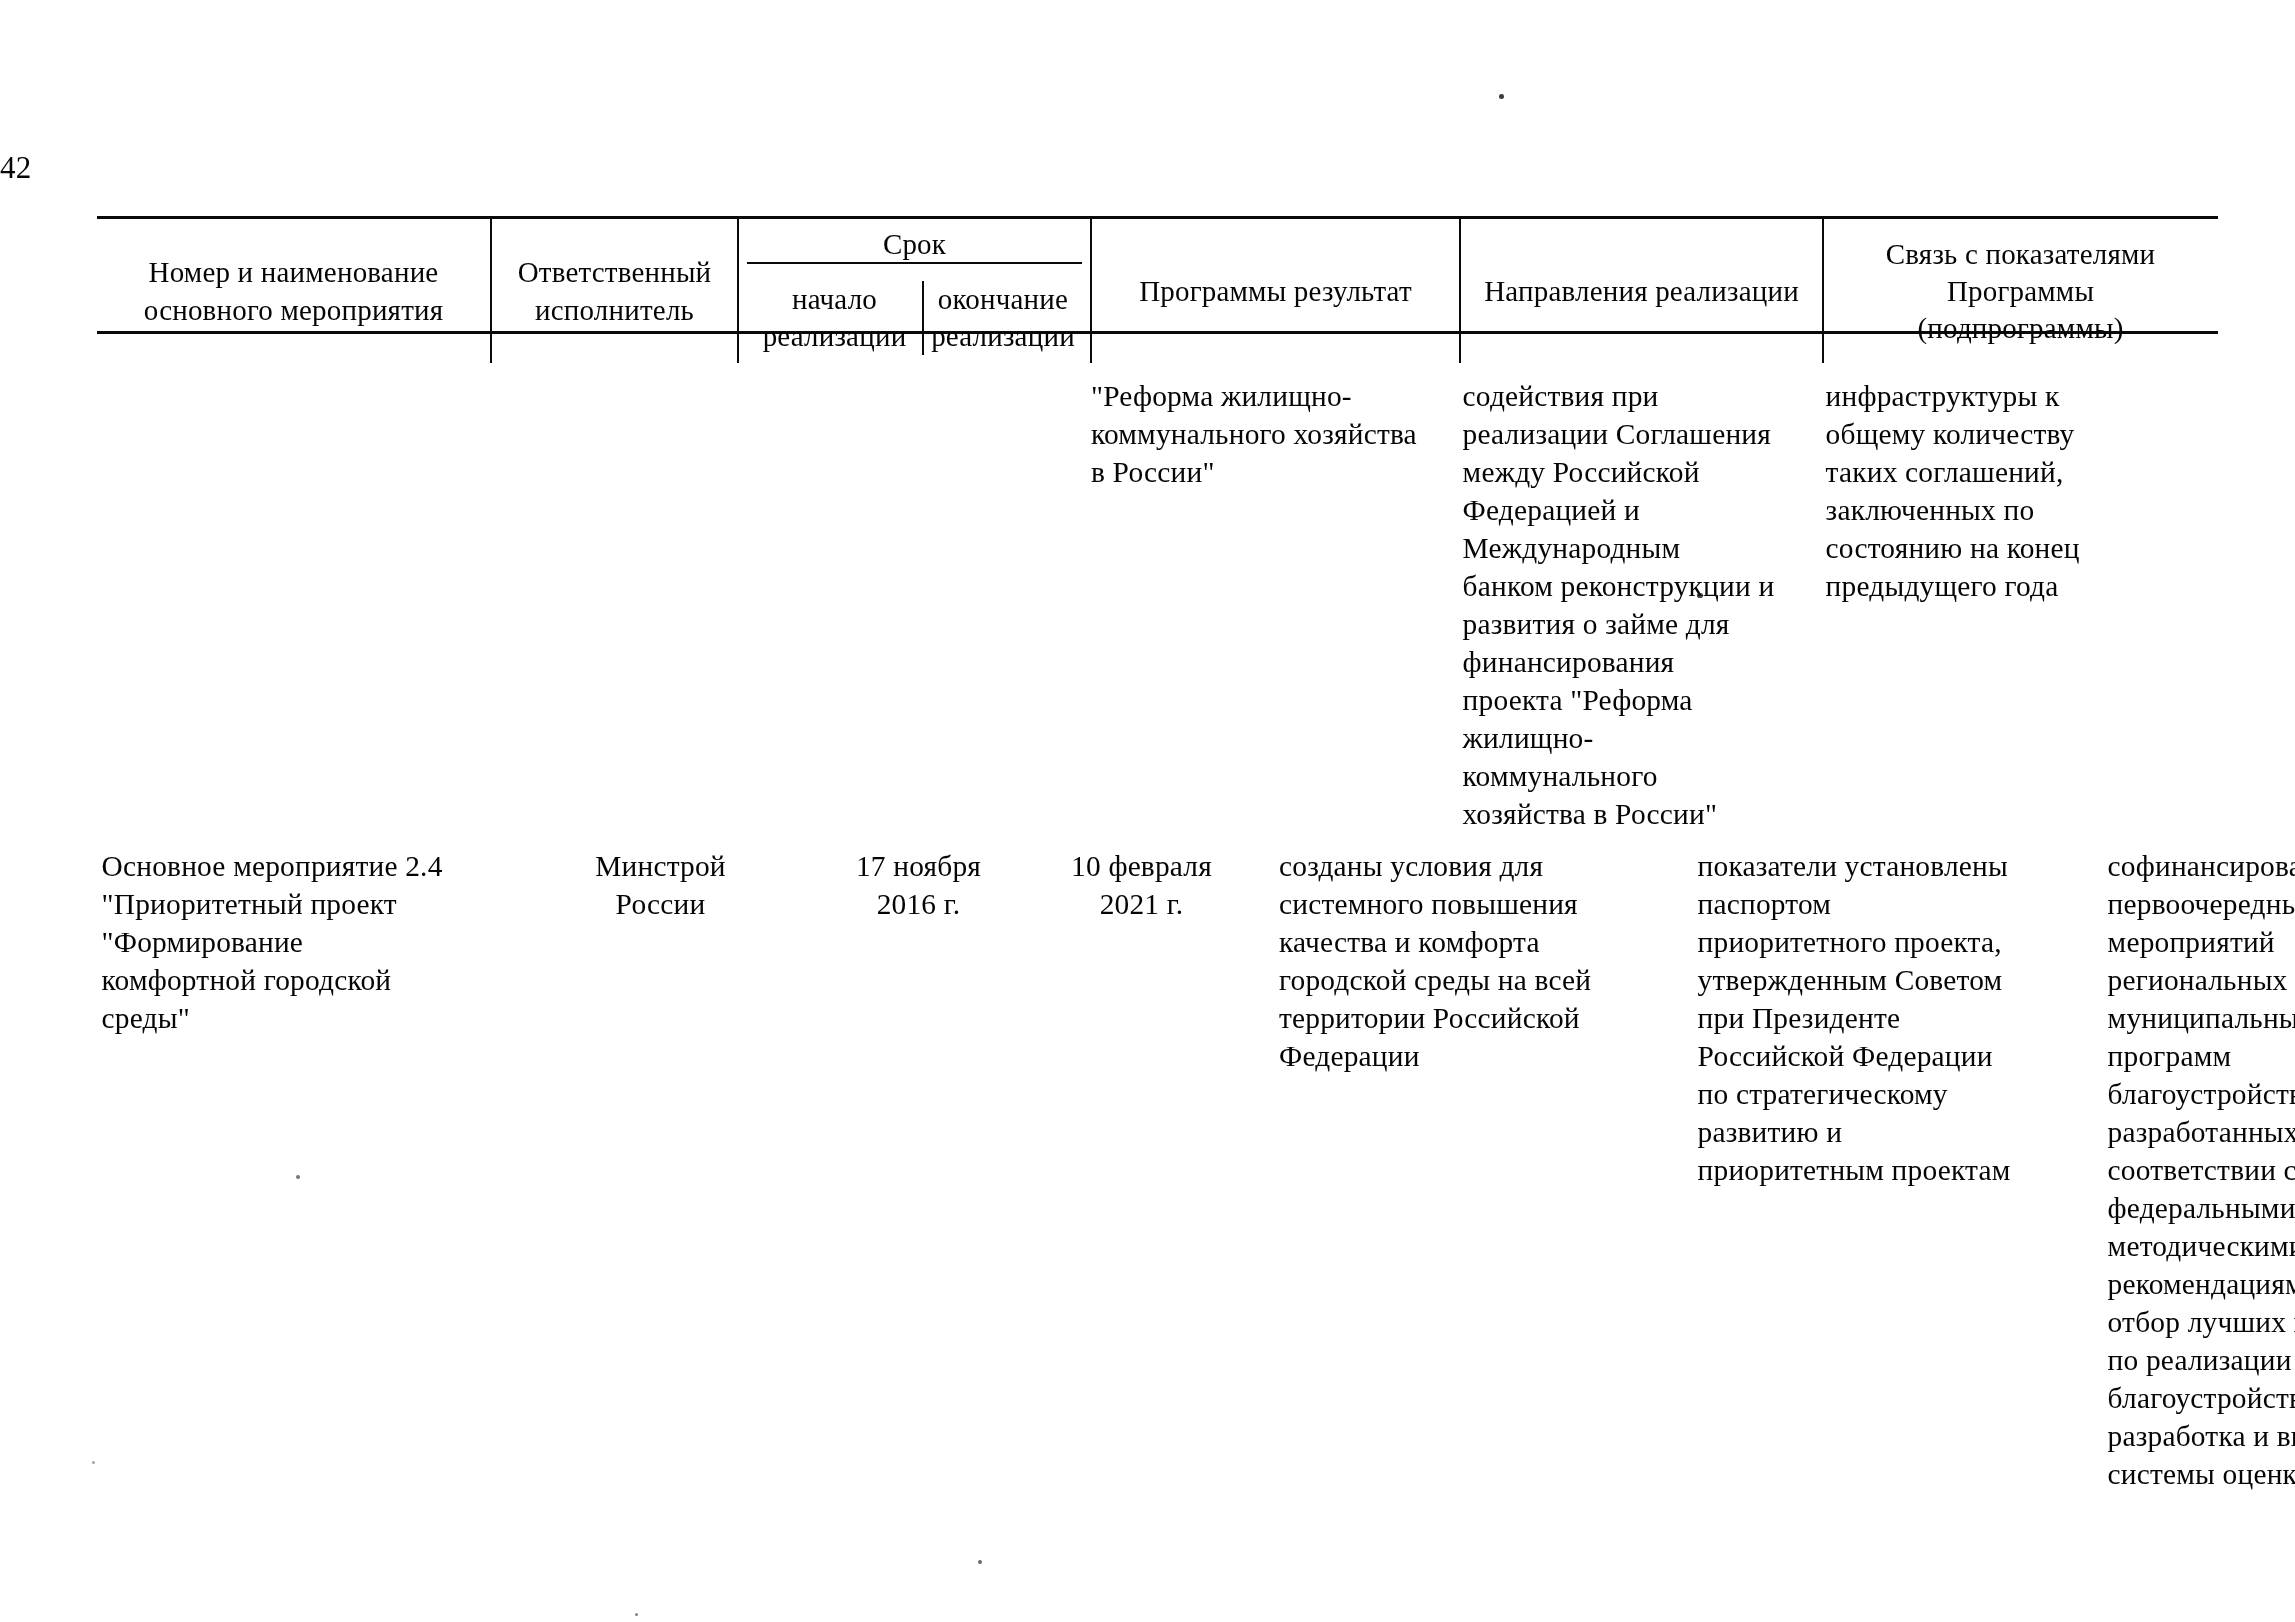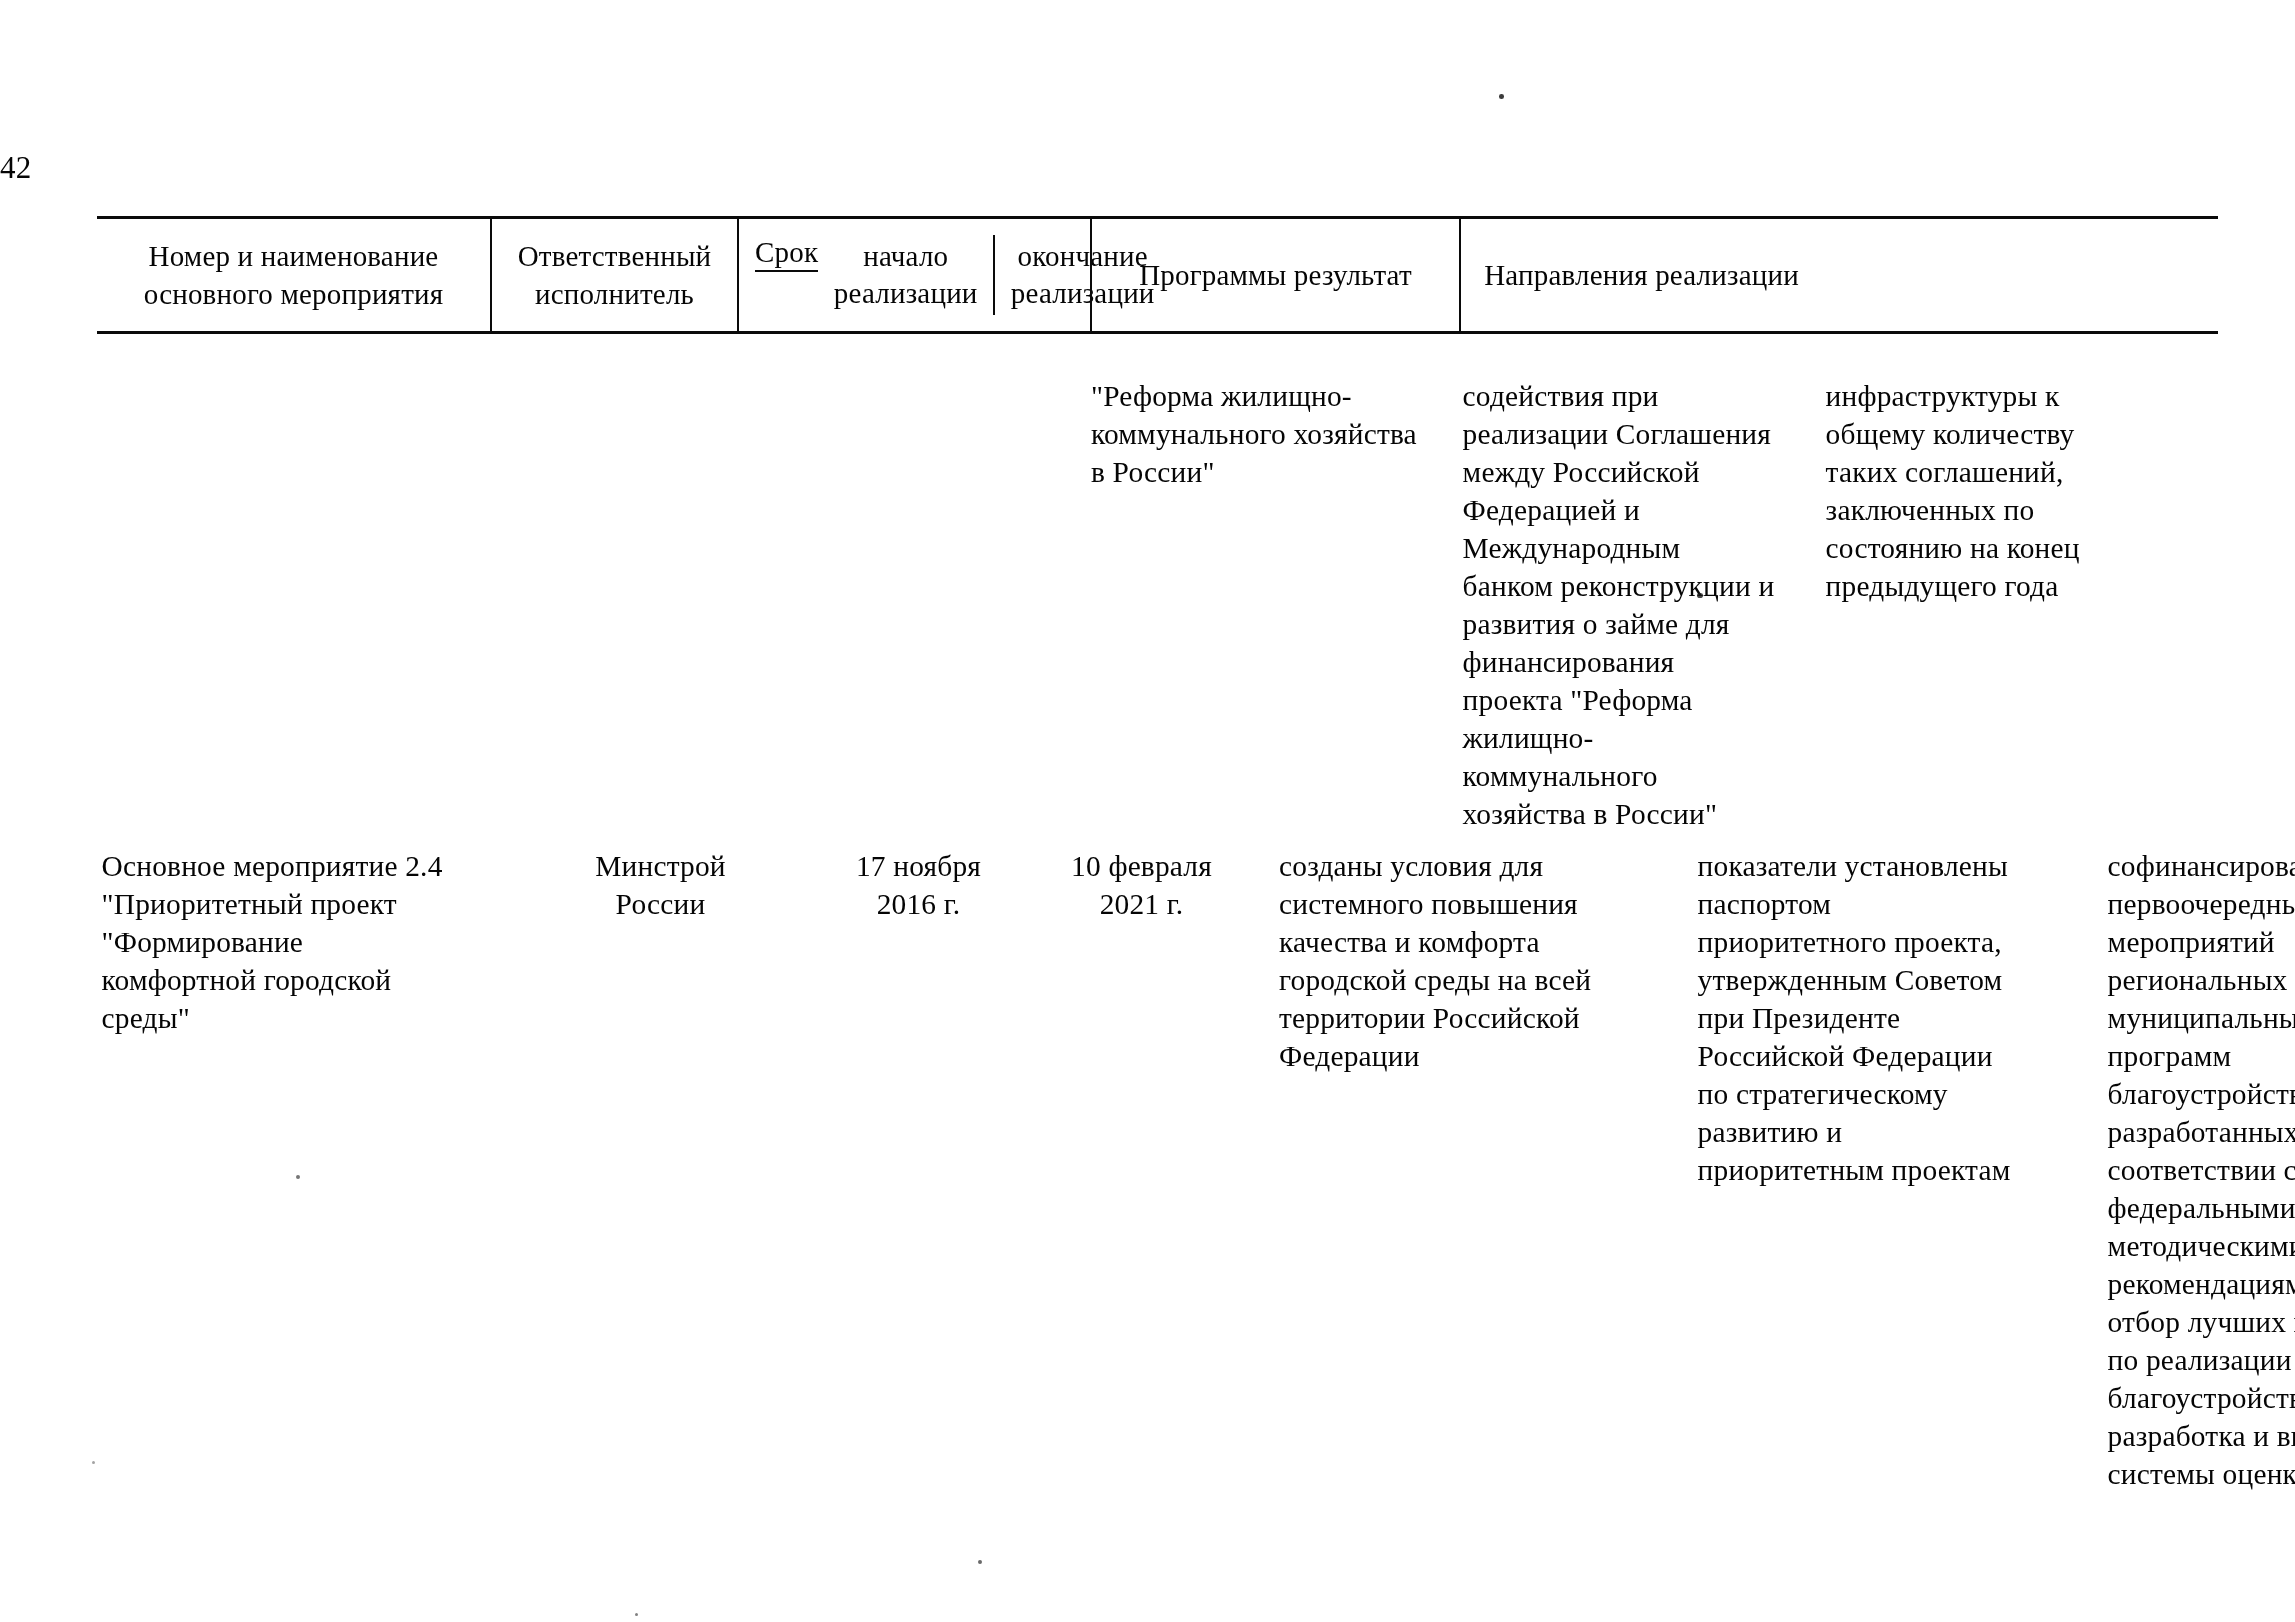--- a/index.html
+++ b/index.html
@@ -48,21 +48,21 @@
     align-items: center;
     justify-content: center;
     text-align: center;
     line-height: 38px;
     padding: 0 3.9px;
     overflow: hidden;
   }
   .th.tight { line-height: 37px; }
   .tbl-header > div + div { border-left: 2px solid #0a0a0a; }
 
-  .th-group { display: flex; flex-direction: row; padding: 16px; }
+  .th-group { display: flex; flex-direction: column; padding: 8px; gap: 17px; }
   .th-group-label {
     height: 35px;
     line-height: 35px;
     text-align: center;
     border-bottom: 2px solid #0a0a0a;
   }
   .th-sub { flex: 1; display: flex; }
   .th-sub > div {
     flex: none;
     display: flex;
@@ -118,20 +118,23 @@
         <div class="th-group-label">Срок</div>
         <div class="th-sub">
           <div class="sub-start pre">начало
 реализации</div>
           <div class="sub-end pre">окончание
 реализации</div>
         </div>
       </div>
       <div class="th pre">Программы результат</div>
       <div class="th pre">Направления реализации</div>
+      <div class="th tight pre">Связь с показателями
+Программы
+(подпрограммы)</div>
     </div>
 
     <div class="tbl-body">
 
       <div class="tr row-first">
         <div class="bc pre"></div>
         <div class="bc center pre"></div>
         <div class="bc center pre"></div>
         <div class="bc center pre"></div>
         <div class="bc result pre">"Реформа жилищно-

